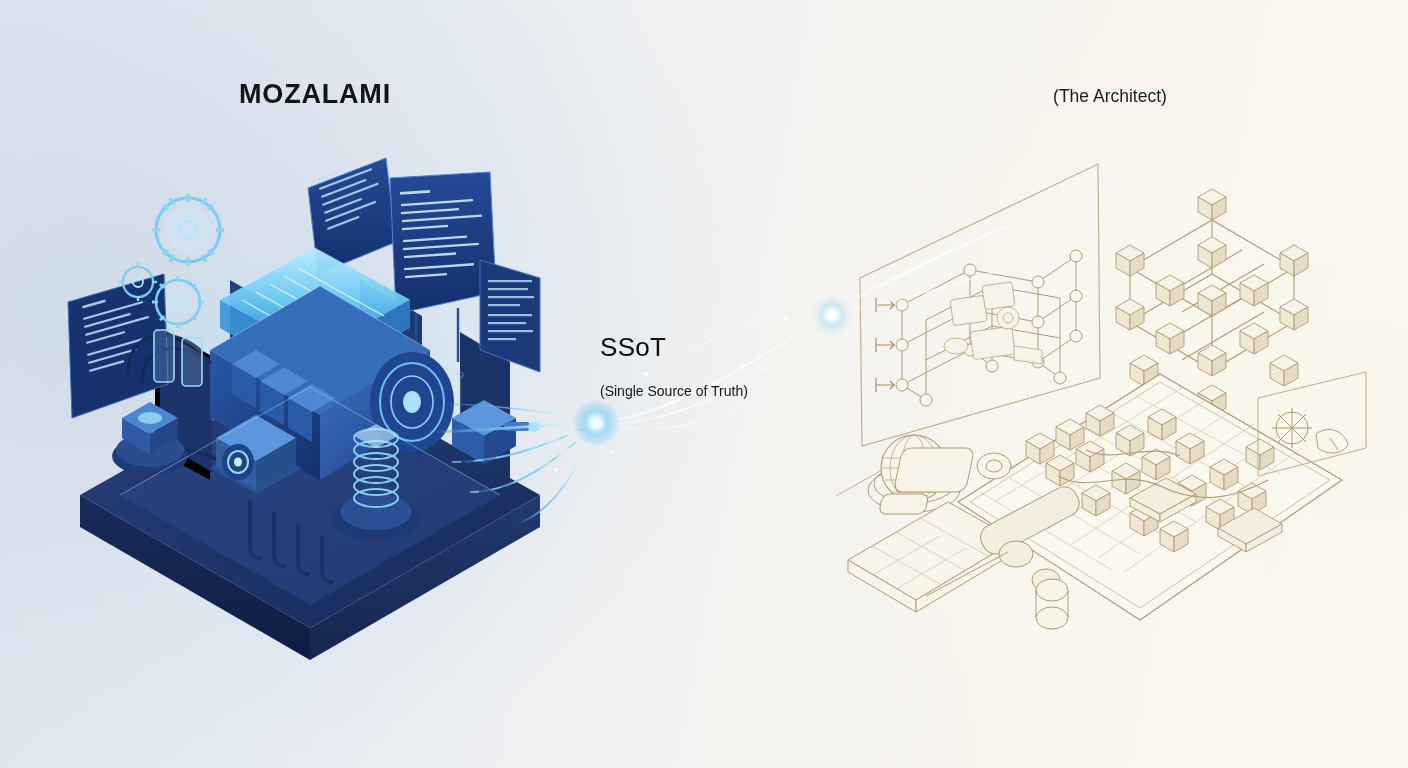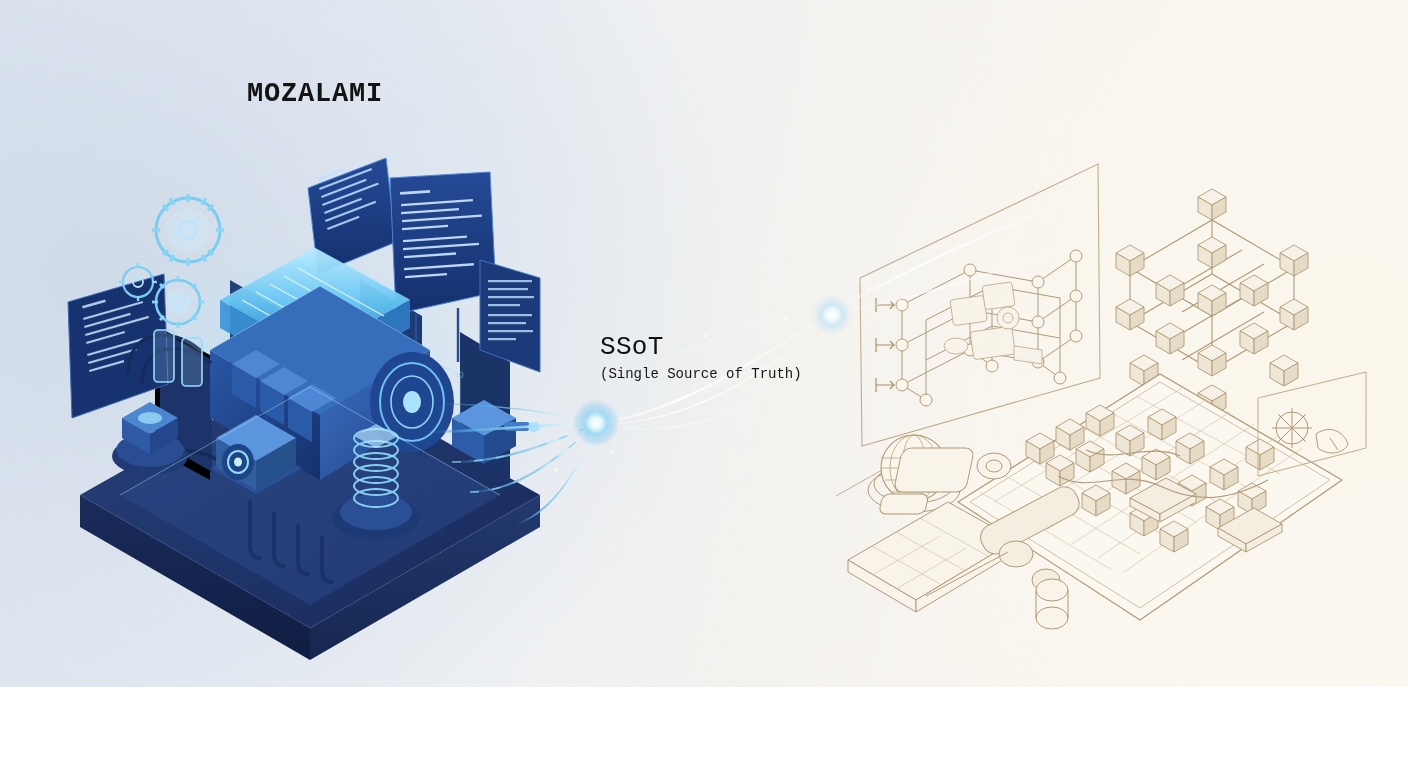--- a/index.html
+++ b/index.html
@@ -4,46 +4,45 @@
 <title>SSoT Diagram</title>
 <style>
   * { margin:0; padding:0; box-sizing:border-box; }
   html,body { width:1408px; height:768px; overflow:hidden; }
   body {
     font-family:"Liberation Sans", sans-serif;
     background:#ffffff;
   }
   #stage {
     position:relative;
-    width:1408px; height:687px;
+    width:1408px; height:768px;
     overflow:hidden;
     background:
       radial-gradient(ellipse 900px 700px at 8% 40%, rgba(205,217,231,0.85) 0%, rgba(214,224,236,0.45) 45%, rgba(255,255,255,0) 72%),
       radial-gradient(ellipse 700px 600px at 96% 55%, rgba(250,246,235,0.95) 0%, rgba(250,247,238,0.55) 50%, rgba(255,255,255,0) 78%),
       linear-gradient(100deg, #dce4ee 0%, #e4eaf2 20%, #eef0f2 42%, #f4f2ee 58%, #f9f6ef 78%, #fbf9f3 100%);
-    font-family: Liberation Mono, monospace;
   }
 
   
   .title-block { position:absolute; text-align:center; }
   .title-block .main {
     font-size:27px; font-weight:bold; letter-spacing:0.8px;
     color:#131313; line-height:1.1; white-space:nowrap;
   }
   .title-block .sub {
     font-size:17.5px; font-weight:400; color:#1d1d1d;
     margin-top:6px; white-space:nowrap;
   }
   #title-left  { left:140px; top:80px; width:350px; }
   #title-right { left:930px; top:80px; width:360px; }
 
   
   #ssot-label { position:absolute; left:600px; top:332px; width:230px; text-align:left; }
   #ssot-label .main { font-size:26px; font-weight:400; color:#0e0e0e; letter-spacing:0.3px; }
-  #ssot-label .sub  { font-size:14px; font-weight:400; color:#161616; margin-top:4px; white-space:nowrap; }
+  #ssot-label .sub  { font-size:14px; font-weight:400; color:#161616; margin-top:20px; white-space:nowrap; }
 
   
   .layer { position:absolute; left:0; top:0; width:1408px; height:768px; pointer-events:none; }
 
   
   #engine-wrap { position:absolute; left:60px; top:150px; width:520px; height:520px; }
 
   
   #blueprint-wrap { position:absolute; left:830px; top:150px; width:545px; height:500px; }
 
@@ -61,20 +60,21 @@
 </head>
 <body>
 
 <div id="stage">
 
   <div class="title-block" id="title-left">
     <div class="main">MOZALAMI</div>
   </div>
 
   <div class="title-block" id="title-right">
+    <div class="sub">(The Architect)</div>
   </div>
 
   <div id="engine-wrap">
     <svg width="520" height="520" viewBox="0 0 520 520">
       <defs>
         <linearGradient id="baseTop" x1="0" y1="0" x2="1" y2="1">
           <stop offset="0%" stop-color="#27417a"></stop>
             <stop offset="100%" stop-color="#17295a"></stop>
         </linearGradient>
         <linearGradient id="baseL" x1="0" y1="0" x2="0" y2="1">

